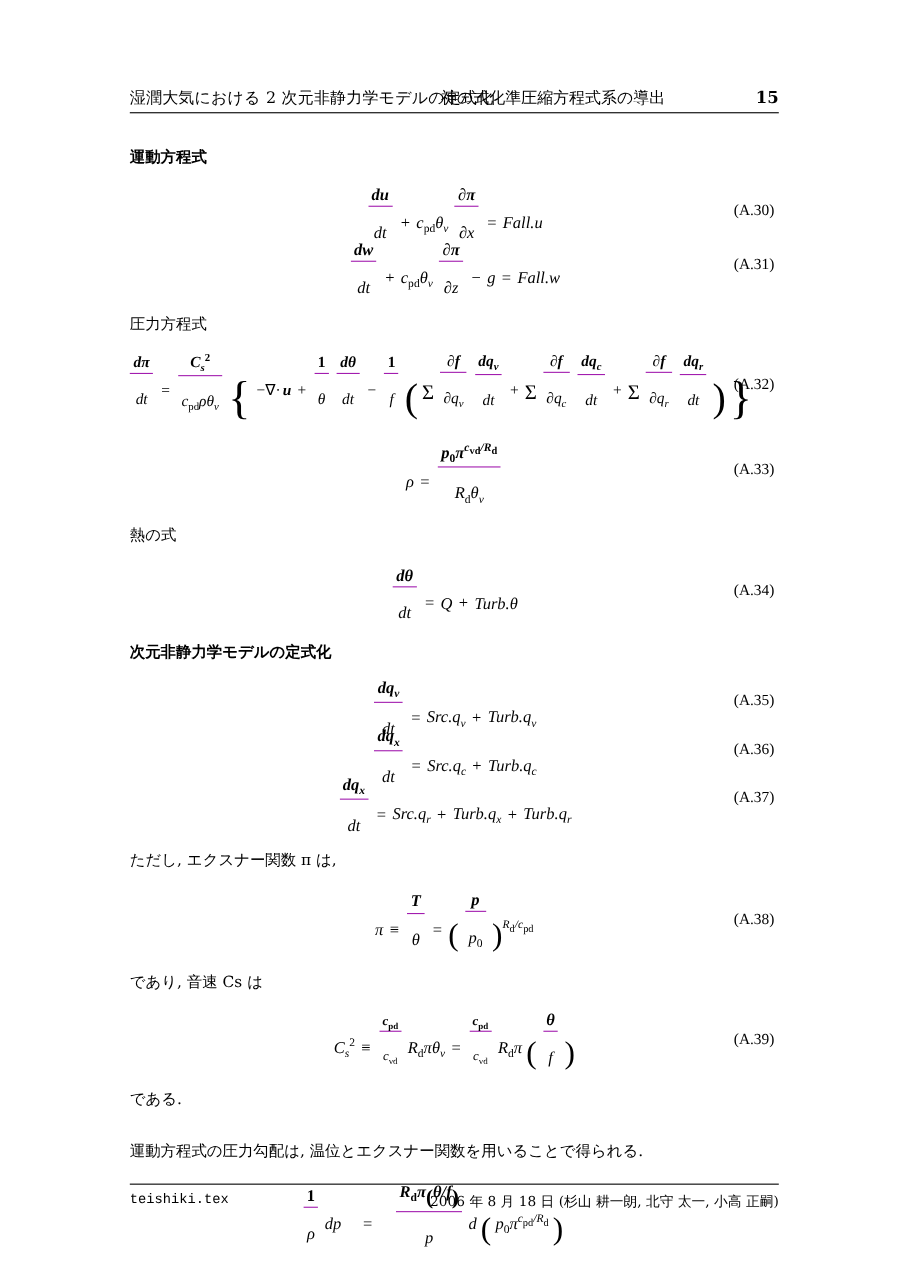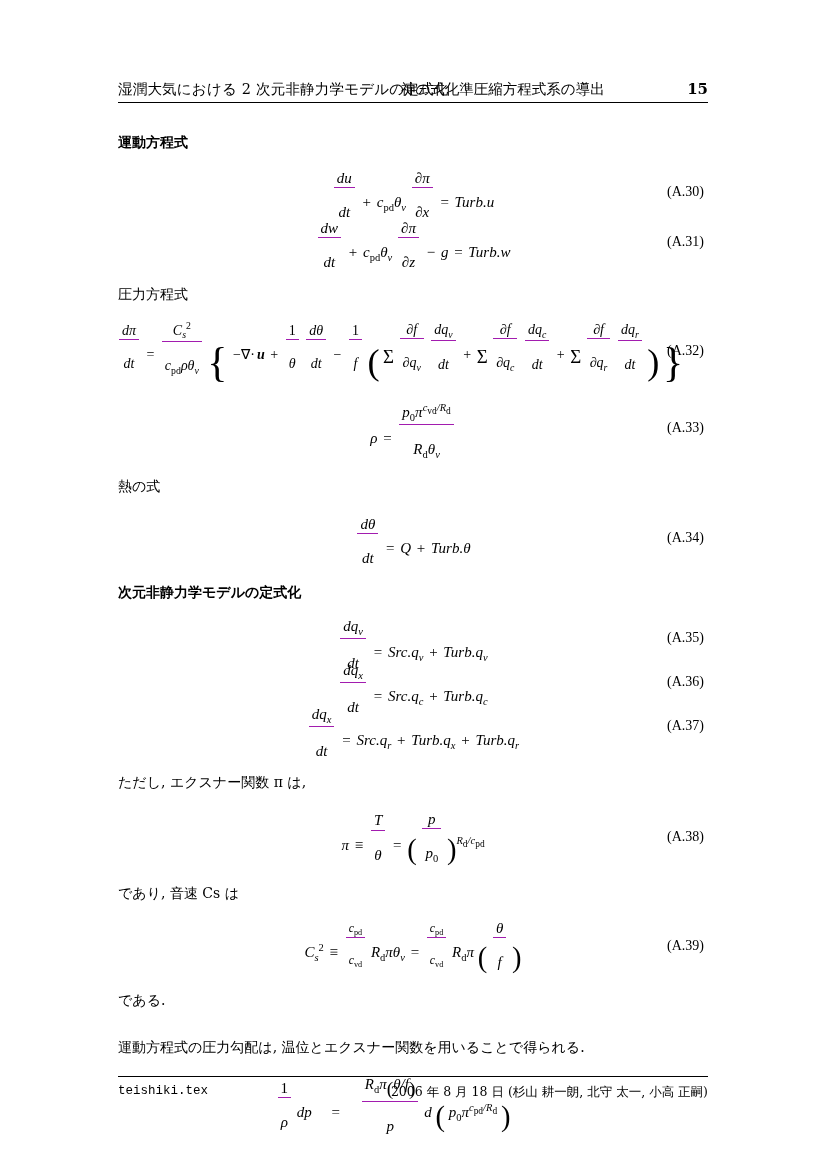--- a/index.html
+++ b/index.html
@@ -103,21 +103,21 @@
   .it { font-style: italic; font-family: "Liberation Serif", serif; }
   .up { font-style: normal; }
   .bf { font-weight: bold; font-style: italic; }
   .frac {
     display: inline-block;
     vertical-align: middle;
     text-align: center;
     line-height: 1.15;
     margin: 0 2px;
   }
-  .frac > .num { display: block; padding: 0 3px; }
+  .frac > .num { display: block; padding: 0 3px; font-weight: bold; }
   .frac > .den { display: block; border-top: 1px solid #a21caf; padding: 16px 3px; }
   .sml { font-size: 0.78em; }
   .sup { font-size: 0.7em; vertical-align: super; font-style: italic; }
   .supn { font-size: 0.7em; vertical-align: super; font-style: normal; }
   .sub { font-size: 0.7em; vertical-align: sub; font-style: italic; }
   .subn { font-size: 0.7em; vertical-align: sub; font-style: normal; }
   .paren-big {
     font-size: 1.9em;
     vertical-align: -0.33em;
     font-style: normal;
@@ -183,35 +183,35 @@
 
     <div class="sec-label" style="margin-top:28px;font-weight:bold;">運動方程式</div>
 
     <div class="eqrow" style="margin-top:18px; height:44px;">
       <span class="eqbody">
         <span class="frac"><span class="num"><span class="it">du</span></span><span class="den"><span class="it">dt</span></span></span>
         <span class="op">+</span>
         <span class="it">c</span><span class="subn">pd</span><span class="it">θ</span><span class="sub">v</span>
         <span class="frac"><span class="num"><span class="up">∂</span><span class="it">π</span></span><span class="den"><span class="up">∂</span><span class="it">x</span></span></span>
         <span class="op">=</span>
-        <span class="it">Turb.u</span>
+        <span class="it">Fall.u</span>
       </span>
       <span class="eqtag">(A.30)</span>
     </div>
 
     <div class="eqrow" style="margin-top:6px; height:44px;">
       <span class="eqbody">
         <span class="frac"><span class="num"><span class="it">dw</span></span><span class="den"><span class="it">dt</span></span></span>
         <span class="op">+</span>
         <span class="it">c</span><span class="subn">pd</span><span class="it">θ</span><span class="sub">v</span>
         <span class="frac"><span class="num"><span class="up">∂</span><span class="it">π</span></span><span class="den"><span class="up">∂</span><span class="it">z</span></span></span>
         <span class="op">−</span>
         <span class="it">g</span>
         <span class="op">=</span>
-        <span class="it">Turb.w</span>
+        <span class="it">Fall.w</span>
       </span>
       <span class="eqtag">(A.31)</span>
     </div>
 
     <div class="sec-label" style="margin-top:22px;">圧力方程式</div>
 
     <div class="eqrow" style="margin-top:16px; height:62px;">
       <span class="eqbody" style="font-size:14px; margin-left:-26px;">
         <span class="frac"><span class="num"><span class="it">d</span><span class="it">π</span></span><span class="den"><span class="it">dt</span></span></span>
         <span class="op">=</span>

